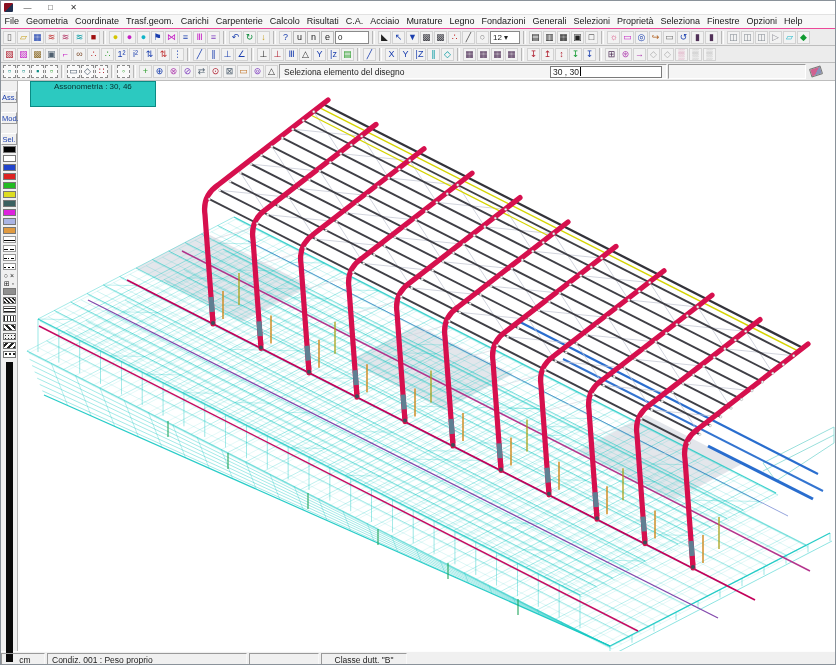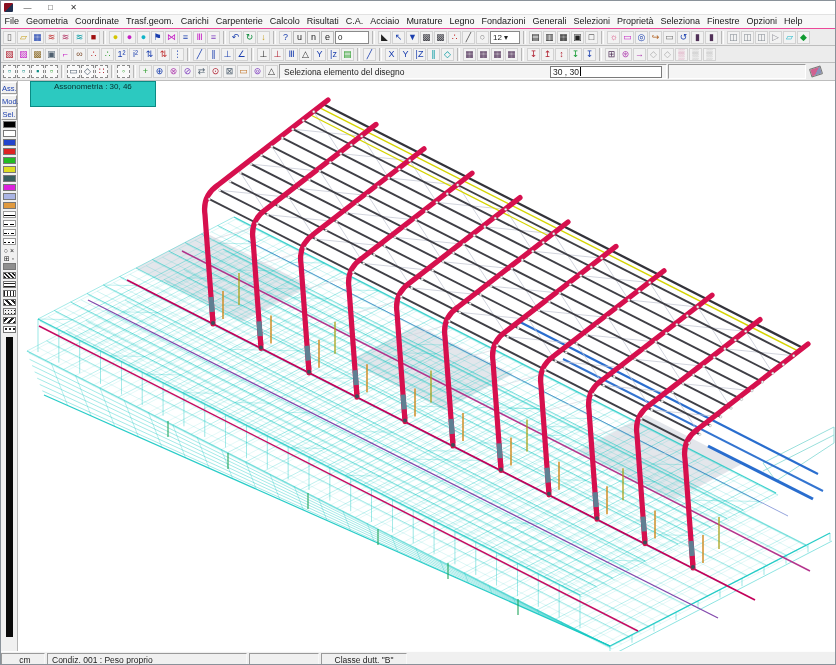--- a/index.html
+++ b/index.html
@@ -35,21 +35,21 @@
   #coords-box{width:112px;height:12px;background:#fff;border:1px solid #7a7a7a;font-size:8.5px;
               display:flex;align-items:center;padding:0 2px;}
   .caret{display:inline-block;width:1px;height:9px;background:#000;margin-left:1px;}
   #aux-panel{width:138px;}
   .eraser{width:12px;height:9px;background:linear-gradient(135deg,#d06090 55%,#8892b8 55%);
           transform:rotate(-18deg);border:1px solid #777;border-radius:1px;margin-left:3px;flex:0 0 auto;}
   
   #work{display:flex;height:570px;}
   #sidebar{width:17px;background:#f0f0f0;border-right:1px solid #b4b4b4;flex:0 0 auto;padding-top:1px;}
   .sb-btn{height:12px;font-size:7.5px;color:#1b3fae;text-align:center;line-height:12px;background:#f0f0f0;
-          border:1px solid;border-color:#fff #9a9a9a #9a9a9a #fff;margin:0 0 1px 0;}
+          border:1px solid;border-color:#fff #9a9a9a #9a9a9a #fff;margin:9px 0 1px 0;}
   .swatch{width:13px;height:7px;margin:0 auto 2px auto;border:1px solid #777;}
   .ls{width:13px;height:7px;margin:0 auto 2px auto;border:1px solid #999;background-color:#fff;
       background-repeat:repeat-x;background-position:0 3px;background-size:auto 1px;}
   .ls0{background-image:linear-gradient(90deg,#000 0 100%);}
   .ls1{background-image:repeating-linear-gradient(90deg,#000 0 4px,#fff 4px 6px);}
   .ls2{background-image:repeating-linear-gradient(90deg,#000 0 3px,#fff 3px 4px,#000 4px 5px,#fff 5px 7px);}
   .ls3{background-image:repeating-linear-gradient(90deg,#000 0 2px,#fff 2px 4px);}
   .glyphrow{display:flex;justify-content:center;gap:2px;font-size:7px;color:#222;height:8px;line-height:8px;}
   .hatch{width:13px;height:7px;margin:0 auto 2px auto;border:1px solid #777;}
   .h0{background:#8f8f8f;}

